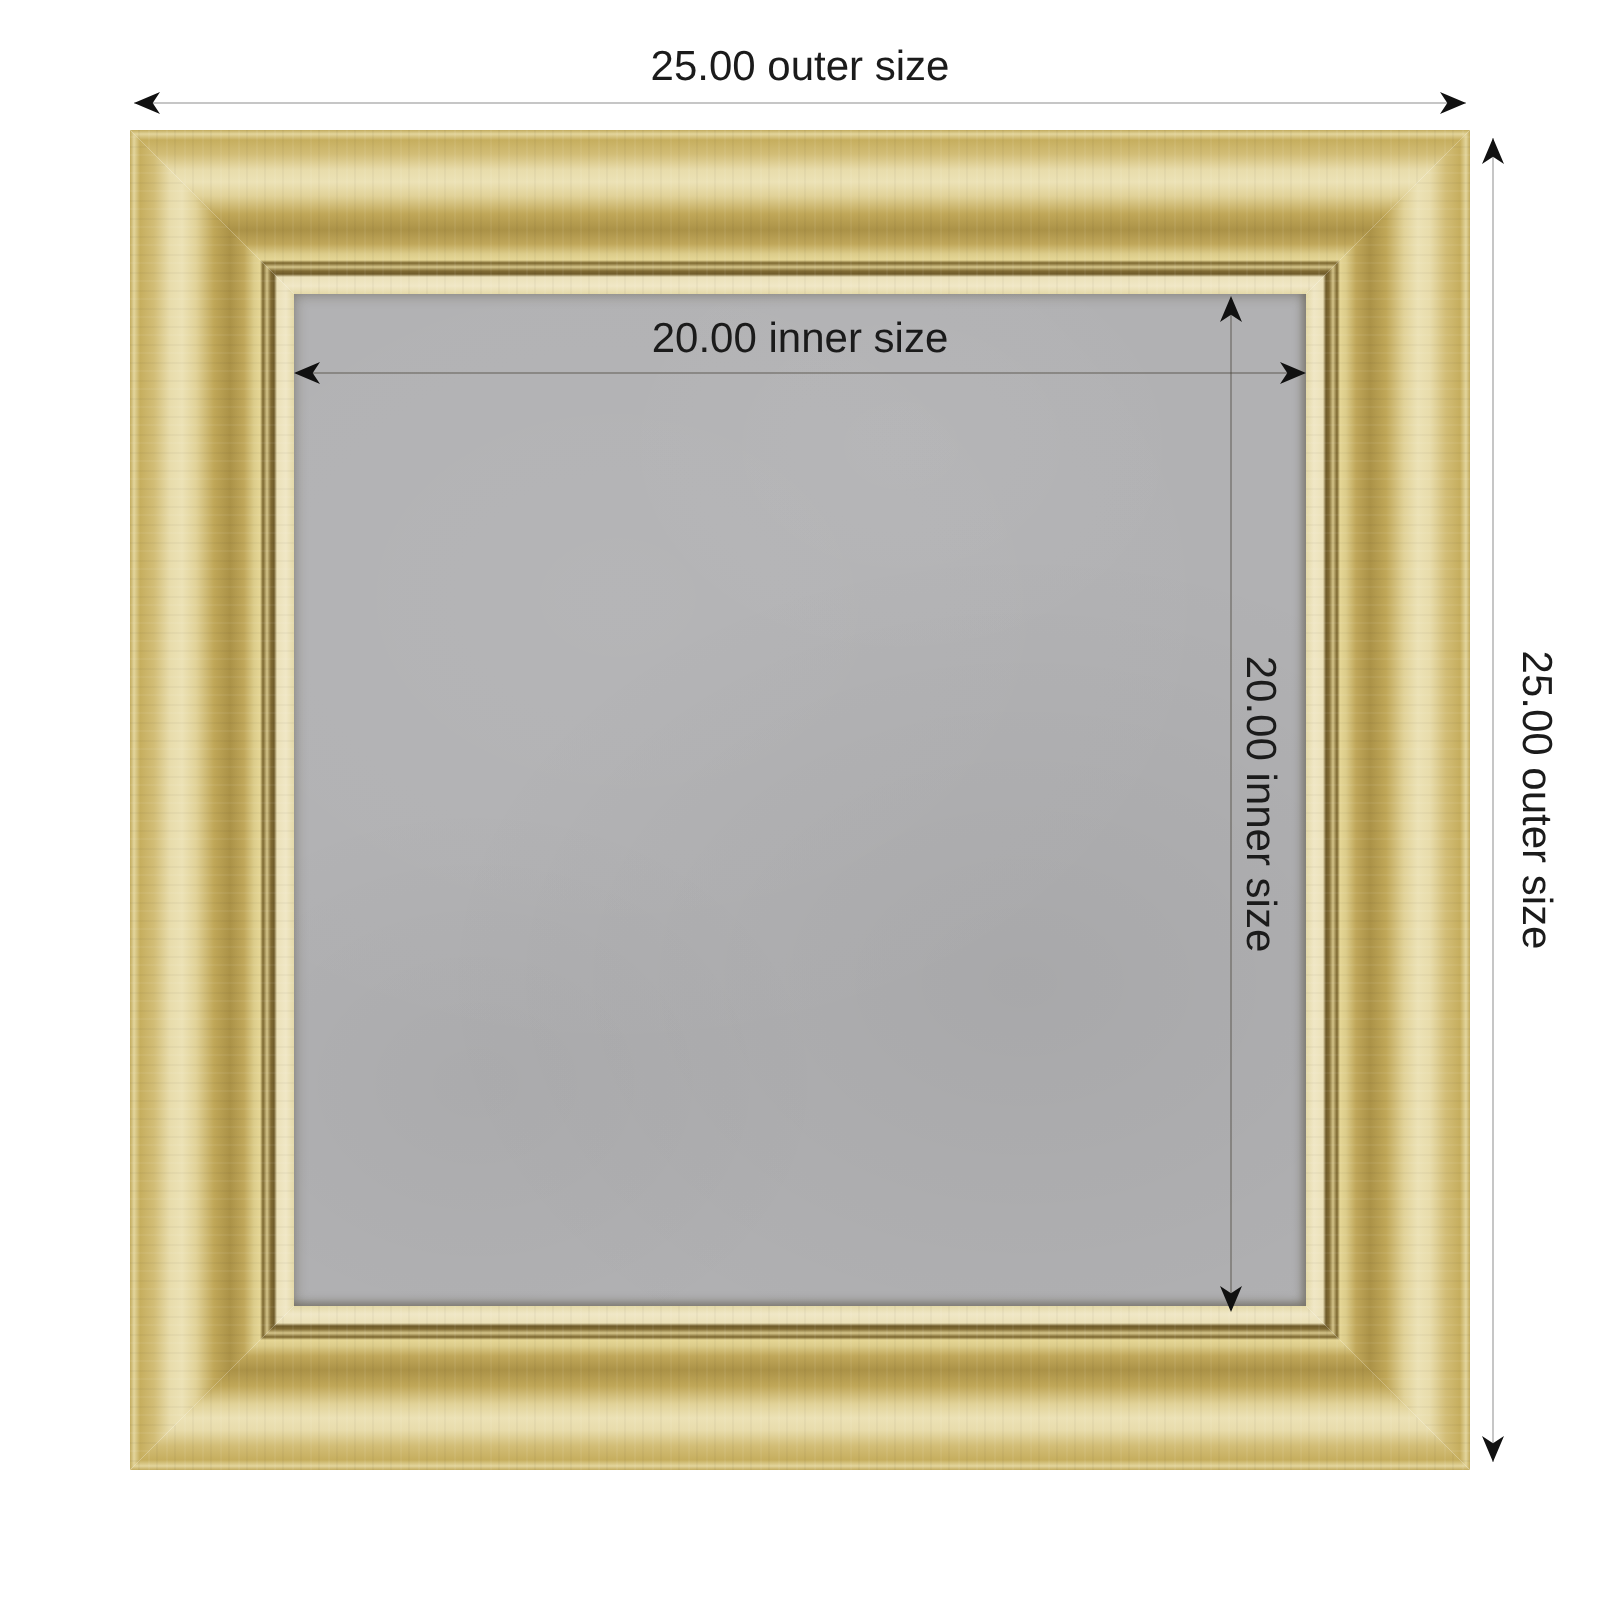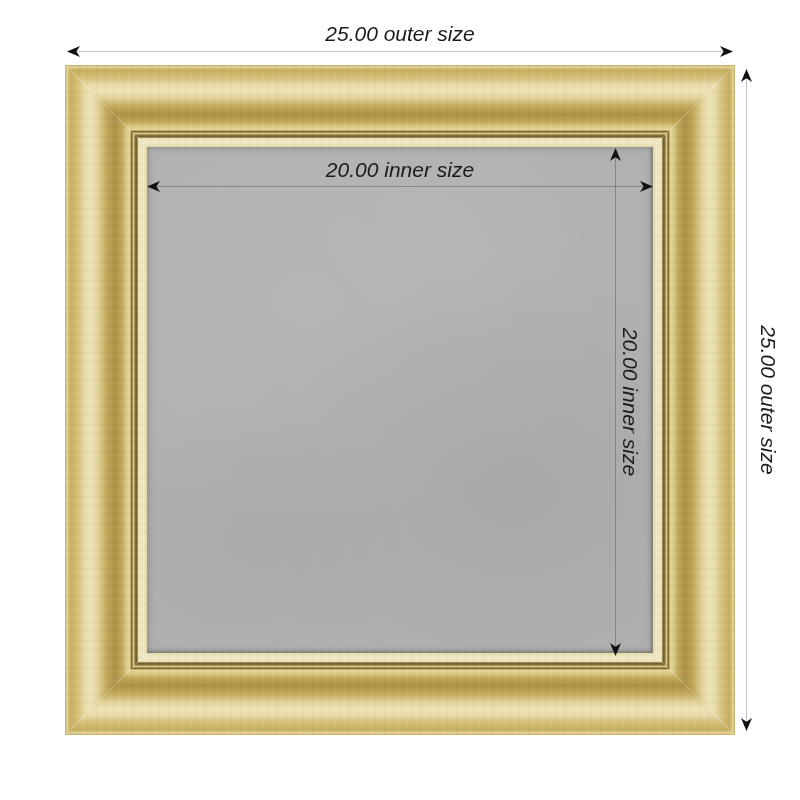--- a/index.html
+++ b/index.html
@@ -55,21 +55,21 @@
   .board{position:absolute;left:82px;top:82px;width:506px;height:506px;
     background-image:
       radial-gradient(500px 380px at 32% 30%, rgba(255,255,255,.05), transparent 65%),
       radial-gradient(460px 340px at 72% 68%, rgba(0,0,0,.05), transparent 65%),
       radial-gradient(260px 200px at 60% 15%, rgba(255,255,255,.04), transparent 60%),
       radial-gradient(300px 240px at 18% 78%, rgba(0,0,0,.035), transparent 60%);
     background-color:var(--board_gray,#b1b1b3);
     box-shadow:inset 0 0 7px rgba(50,42,18,.38), inset -2px -2px 3px rgba(50,42,18,.22);}
 
   
-  .dims{position:absolute;inset:0;pointer-events:none;font-style:italic;}
+  .dims{position:absolute;inset:0;pointer-events:none;}
   .dim-label{position:absolute;font-size:21px;line-height:25px;color:var(--label_text,#1b1b1b);white-space:nowrap;}
   .h-label{transform:translateX(-50%);}
   .v-label{transform:translate(-50%,-50%) rotate(90deg);}
   .dim-line{position:absolute;}
   .line-outer{background:var(--dim_line_outer,#c6c6c6);}
   .line-inner{background:var(--dim_line_inner,rgba(70,65,55,.38));}
   .arrow{position:absolute;background:var(--arrow_black,#111111);}
   .arrow-h{width:13px;height:11px;}
   .arrow-v{width:11px;height:13px;}
   .arrow-left{clip-path:polygon(0 50%,100% 0,72% 50%,100% 100%);}

